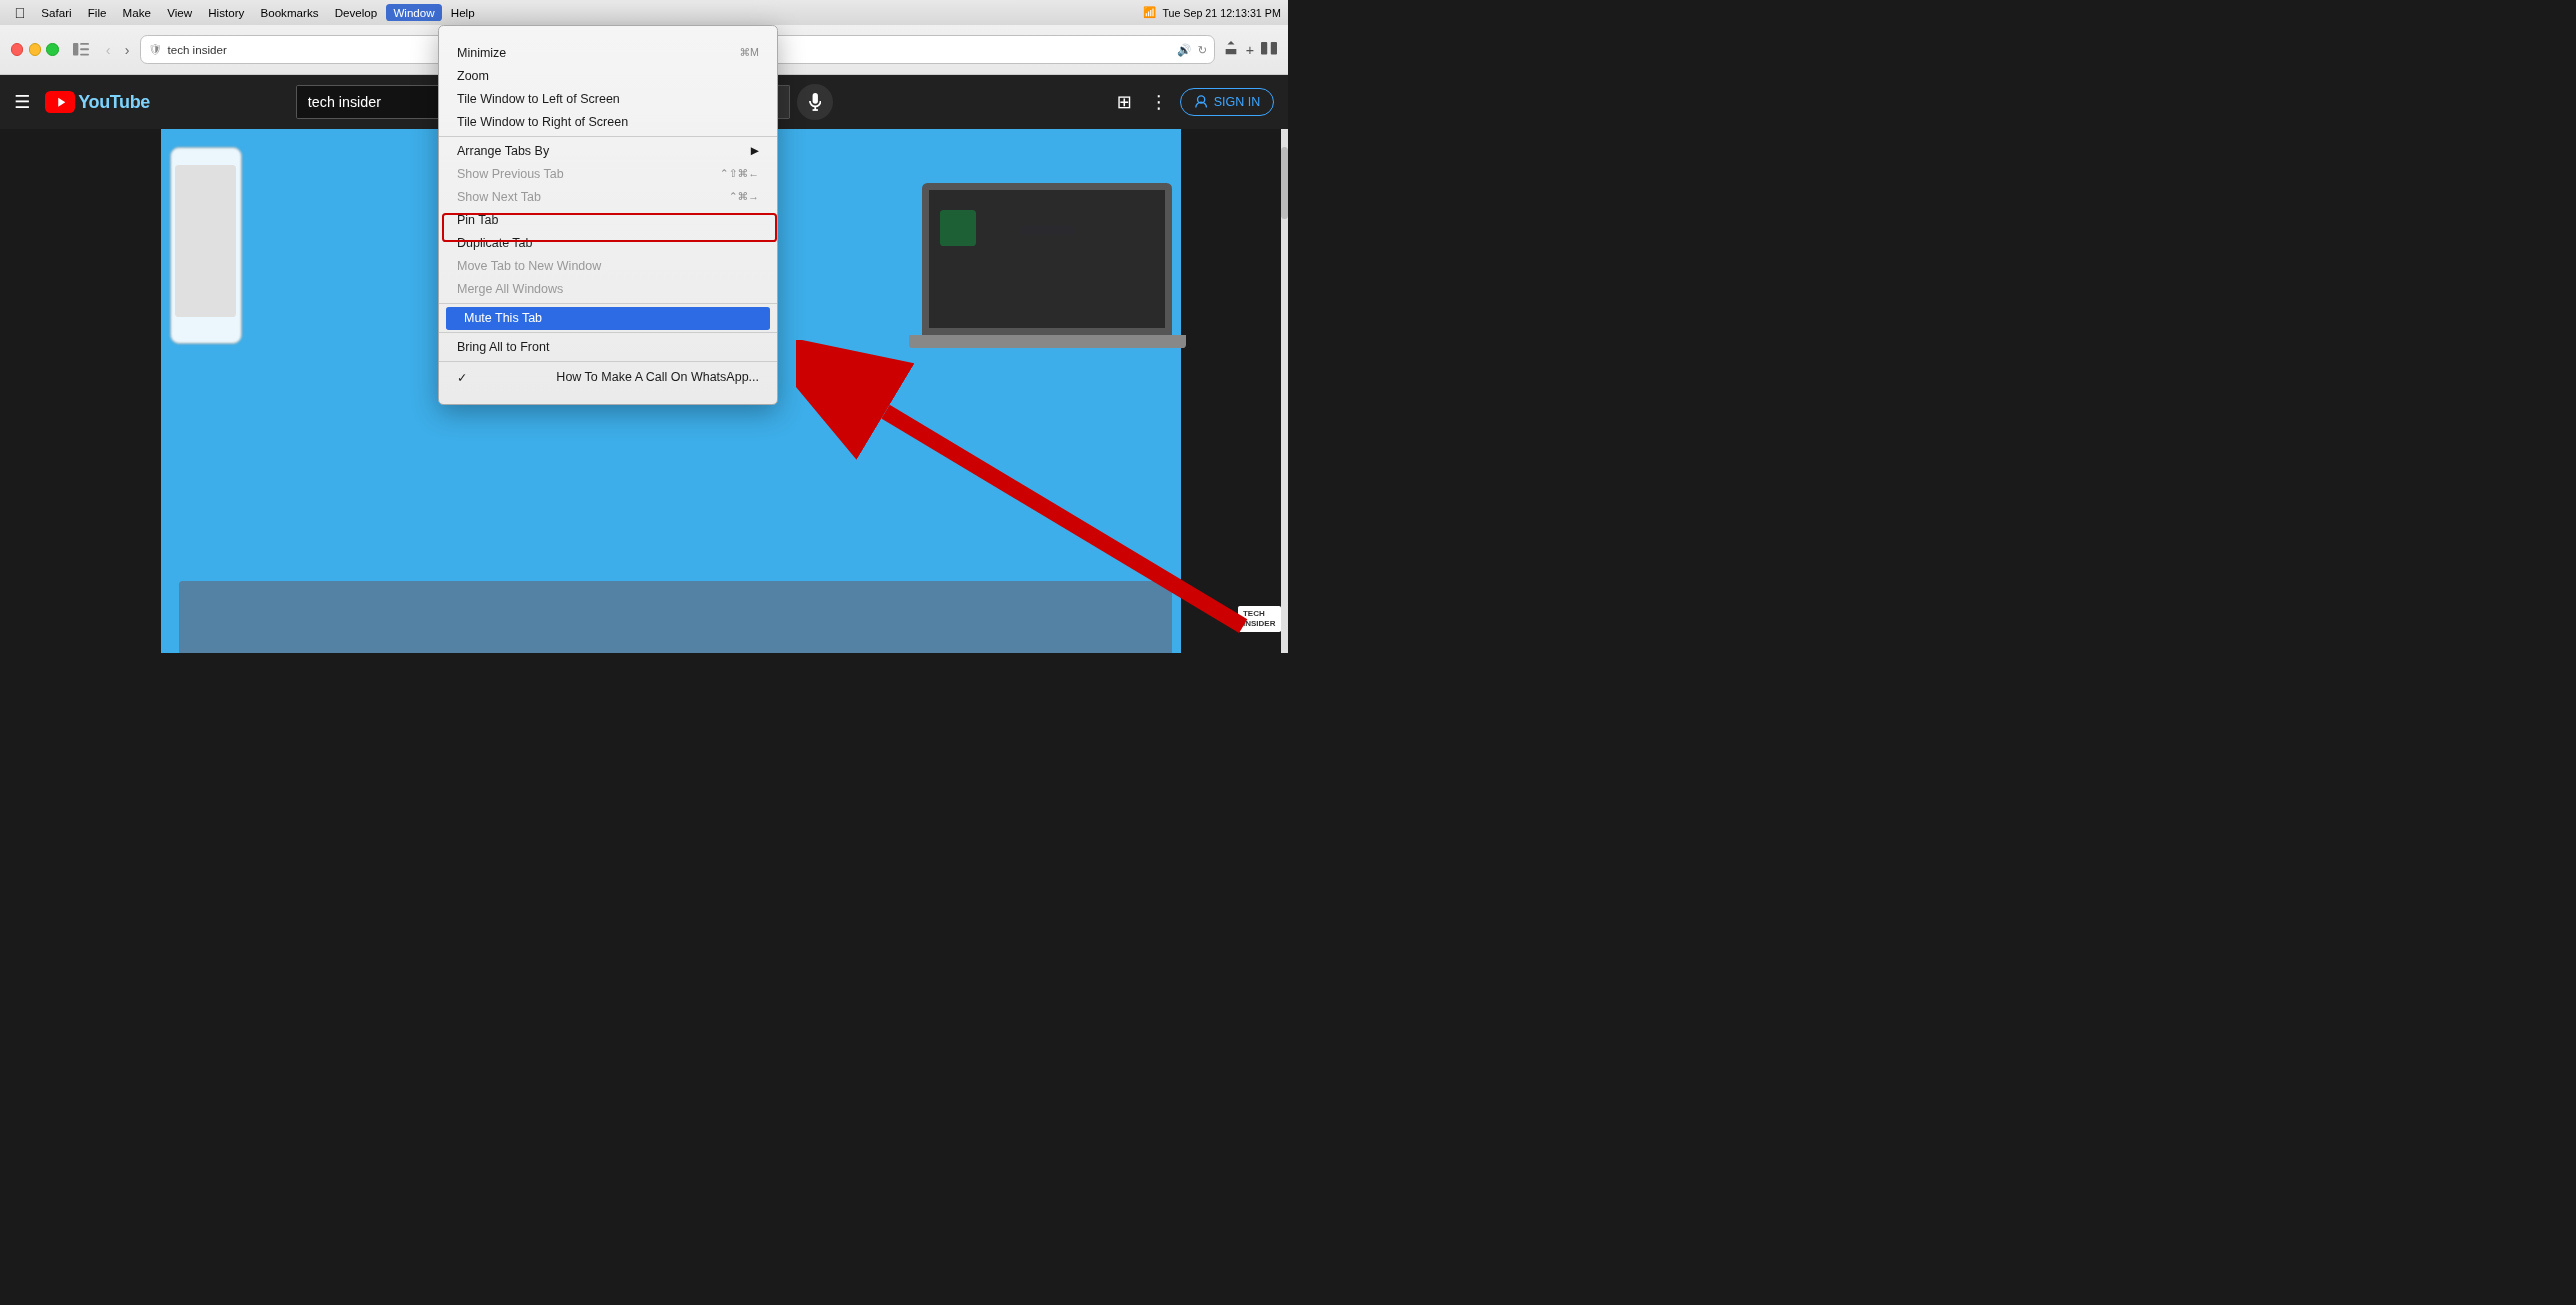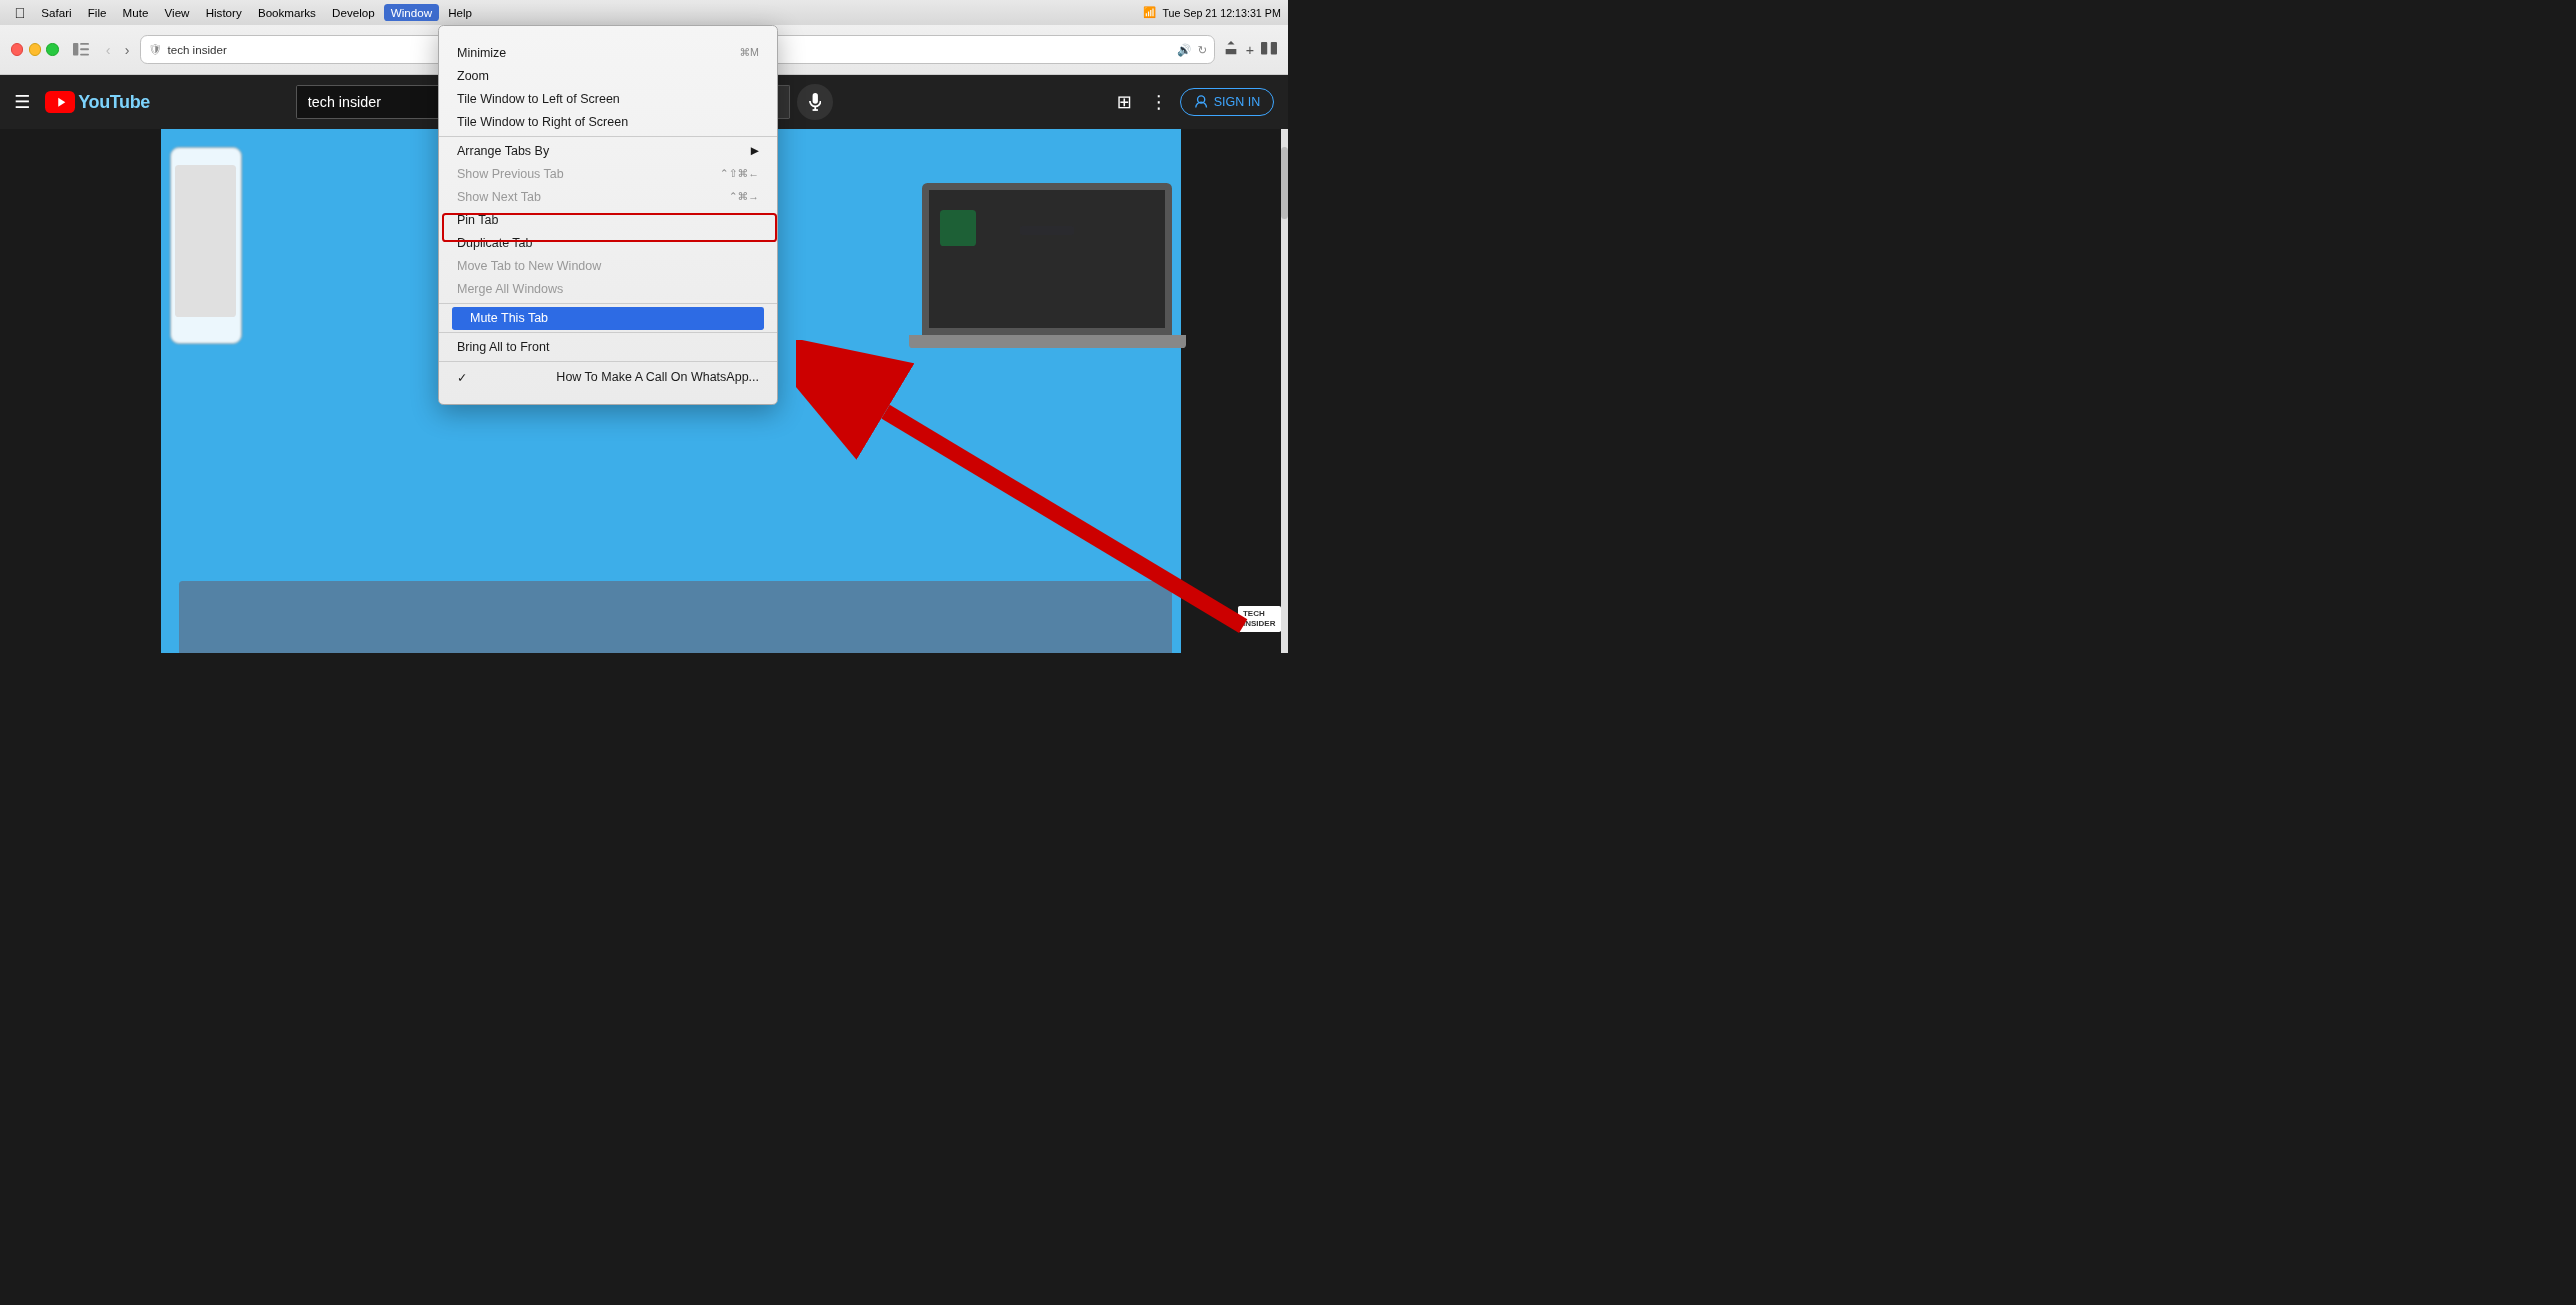--- a/index.html
+++ b/index.html
@@ -321,21 +321,21 @@
       color: #1a1a1a;
     }
     .menu-item.disabled {
       color: #999;
       cursor: default;
     }
     .menu-item.highlighted {
       background: #2d6be4;
       color: white;
       border-radius: 2.7px;
-      margin: 0 13px;
+      margin: 0 7px;
     }
     .menu-separator {
       height: 0.9px;
       background: #ccc;
       margin: 2.7px 0;
     }
     .menu-shortcut {
       font-size: 10.7px;
       color: #888;
     }
@@ -367,21 +367,21 @@
     }
   </style>
 </head>
 <body>
 
 <div class="menubar">
   <div class="menubar-left">
     <span class="menubar-item apple-logo"></span>
     <span class="menubar-item">Safari</span>
     <span class="menubar-item">File</span>
-    <span class="menubar-item">Mute</span>
+    <span class="menubar-item">Make</span>
     <span class="menubar-item">View</span>
     <span class="menubar-item">History</span>
     <span class="menubar-item">Bookmarks</span>
     <span class="menubar-item">Develop</span>
     <span class="menubar-item active">Window</span>
     <span class="menubar-item">Help</span>
   </div>
   <div class="menubar-right">
     <span>📶</span>
     <span>Tue Sep 21  12:13:31 PM</span>

